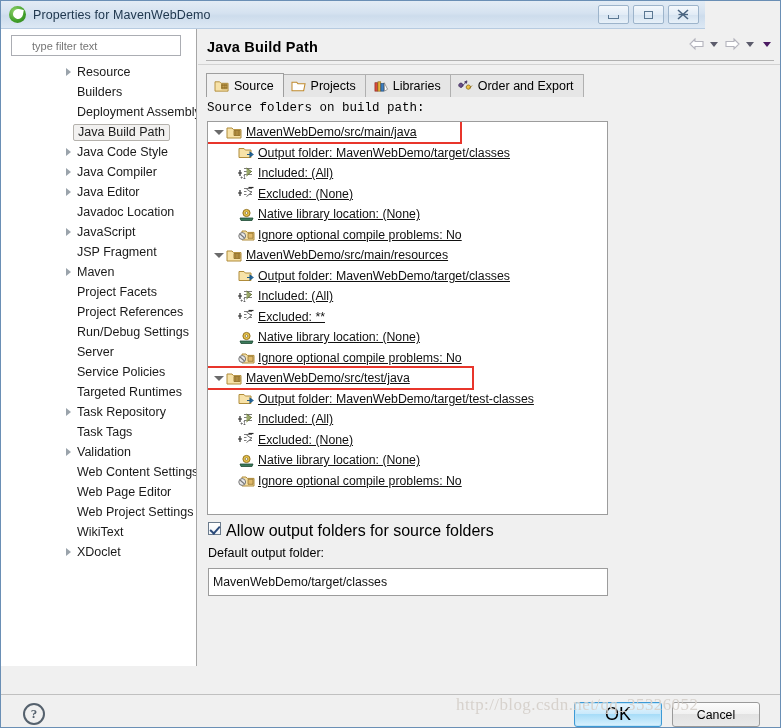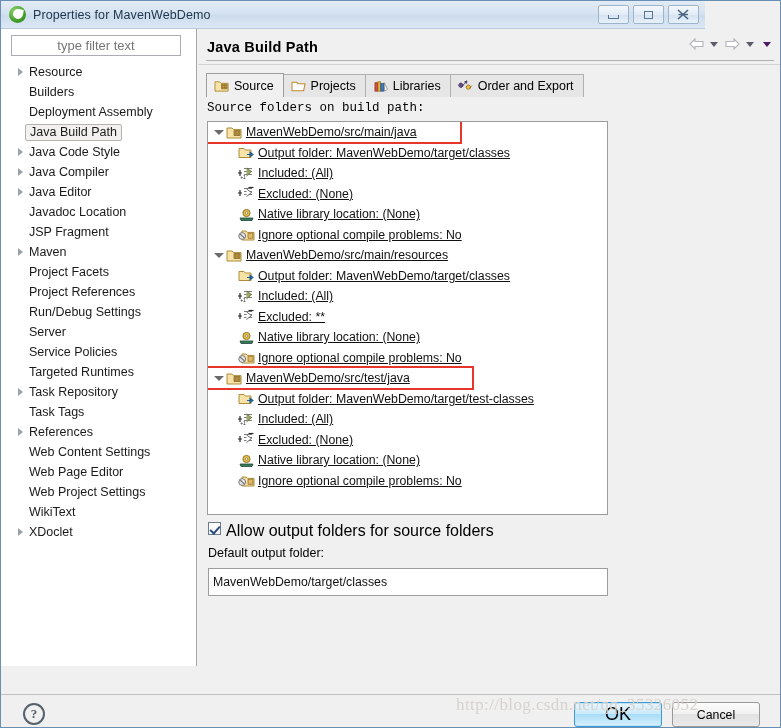--- a/index.html
+++ b/index.html
@@ -73,27 +73,26 @@
     background: #fff;
     border-right: 1px solid #a6a6a6;
     overflow: hidden;
   }
   .filter-wrap { padding: 6px 8px 4px 10px; }
   .filter-input {
     width: 170px; height: 21px;
     border: 1px solid #abadb3;
     background: #fff;
     font-family: "Liberation Sans", sans-serif;
-    font-size: 13px;
+    font-size: 11px;
     color: #8a8a8a;
-    padding: 0 4px;
+    padding: 0 20px;
     outline: none;
-    text-align: center;
-  }
-  .tree { padding-top: 2px; }
+  }
+  .tree { padding-top: 2px; padding-left: 48px; }
   .tree-row {
     height: 20px; display: flex; align-items: center;
     padding-left: 12px; font-size: 12.5px; color: #1a1a1a;
     white-space: nowrap;
   }
   .arrow {
     width: 14px; flex: none; display: flex; align-items: center; justify-content: center;
   }
   .arrow i {
     display: block; width: 0; height: 0;
@@ -367,20 +366,26 @@
             <span class="arrow">
               <i></i>
             </span>
             <span class="tree-label">Java Editor</span>
           </div>
           <div class="tree-row">
             <span class="arrow empty"></span>
             <span class="tree-label">Javadoc Location</span>
           </div>
           <div class="tree-row">
+            <span class="arrow">
+              <i></i>
+            </span>
+            <span class="tree-label">JavaScript</span>
+          </div>
+          <div class="tree-row">
             <span class="arrow empty"></span>
             <span class="tree-label">JSP Fragment</span>
           </div>
           <div class="tree-row">
             <span class="arrow">
               <i></i>
             </span>
             <span class="tree-label">Maven</span>
           </div>
           <div class="tree-row">
@@ -414,21 +419,21 @@
             <span class="tree-label">Task Repository</span>
           </div>
           <div class="tree-row">
             <span class="arrow empty"></span>
             <span class="tree-label">Task Tags</span>
           </div>
           <div class="tree-row">
             <span class="arrow">
               <i></i>
             </span>
-            <span class="tree-label">References</span>
+            <span class="tree-label">Validation</span>
           </div>
           <div class="tree-row">
             <span class="arrow empty"></span>
             <span class="tree-label">Web Content Settings</span>
           </div>
           <div class="tree-row">
             <span class="arrow empty"></span>
             <span class="tree-label">Web Page Editor</span>
           </div>
           <div class="tree-row">

